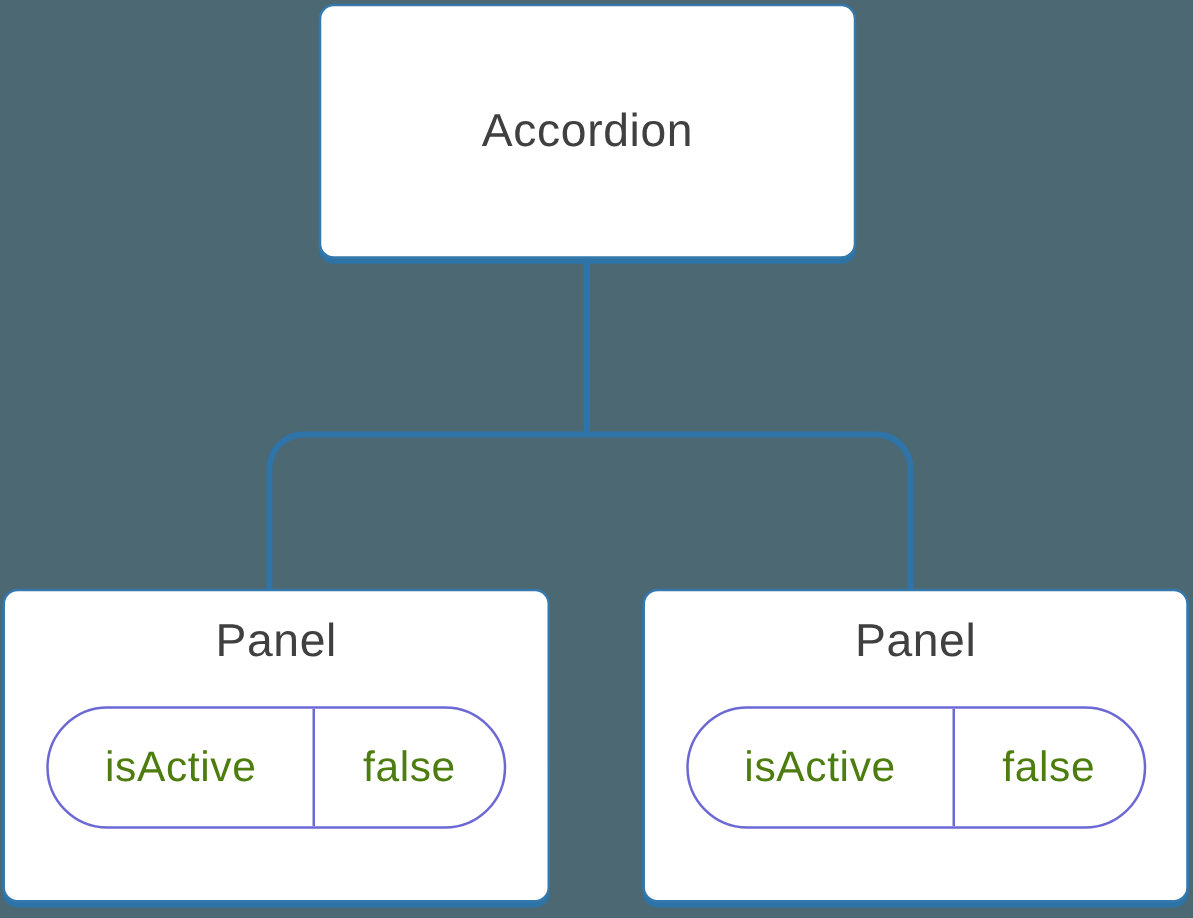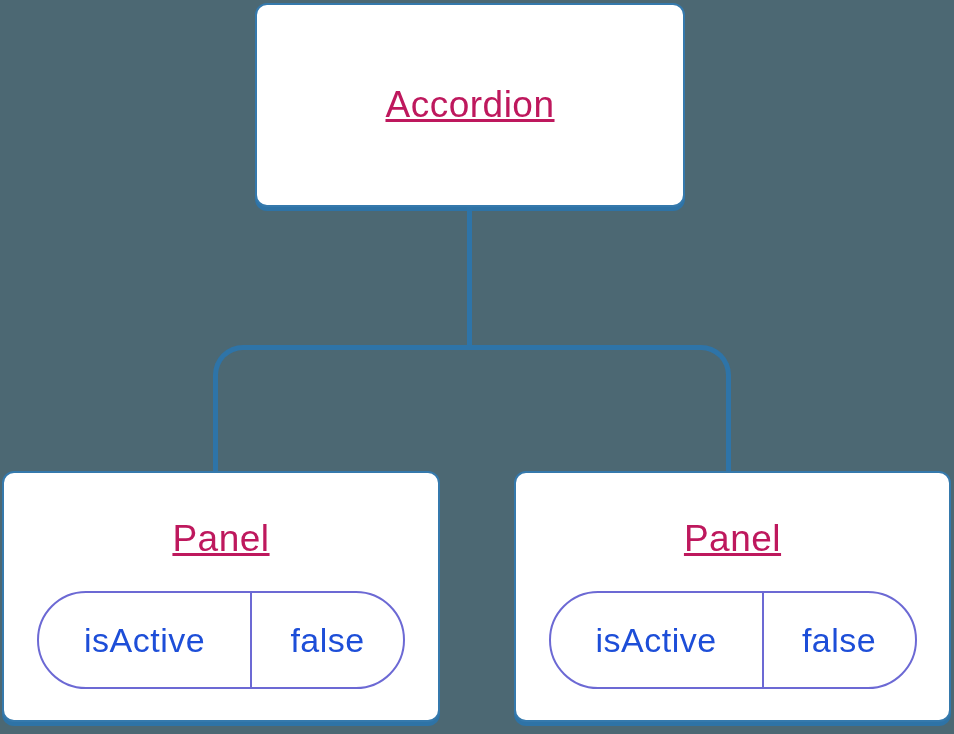--- a/index.html
+++ b/index.html
@@ -25,51 +25,50 @@
     display: flex;
     flex-direction: column;
     align-items: center;
   }
   .node-root {
     left: 255px; top: 3px;
     width: 430px; height: 204px;
     justify-content: center;
   }
   .node-title {
-    color: #be185d;
+    color: #404040;
     font-size: 37px;
     font-weight: 500;
     line-height: 40px;
     letter-spacing: 0.5px;
-    text-decoration: underline;
   }
   .node-panel {
     width: 438px; height: 251px;
   }
   .node-panel-left  { left: 2px;   top: 471px; }
   .node-panel-right { left: 514px; top: 471px; width: 437px; }
-  .node-panel .node-title { margin-top: 46px; }
+  .node-panel .node-title { margin-top: 20px; }
 
   
   .pill {
     margin-top: 32px;
     width: 368px;
     height: 98px;
     border: 2px solid #6C69D4;
     border-radius: 49px;
     box-sizing: border-box;
     display: flex;
     align-items: stretch;
     overflow: hidden;
   }
   .pill-cell {
     display: flex;
     align-items: center;
     justify-content: center;
-    color: #1d4ed8;
+    color: #4d7c0f;
     font-size: 34px;
     font-weight: 500;
     letter-spacing: 0.5px;
   }
   .pill-key   { flex: 0 0 58%; }
   .pill-value { flex: 1 1 auto; border-left: 2px solid #6C69D4; text-align: center; }
 
   
   .connector-stem {
     position: absolute;

